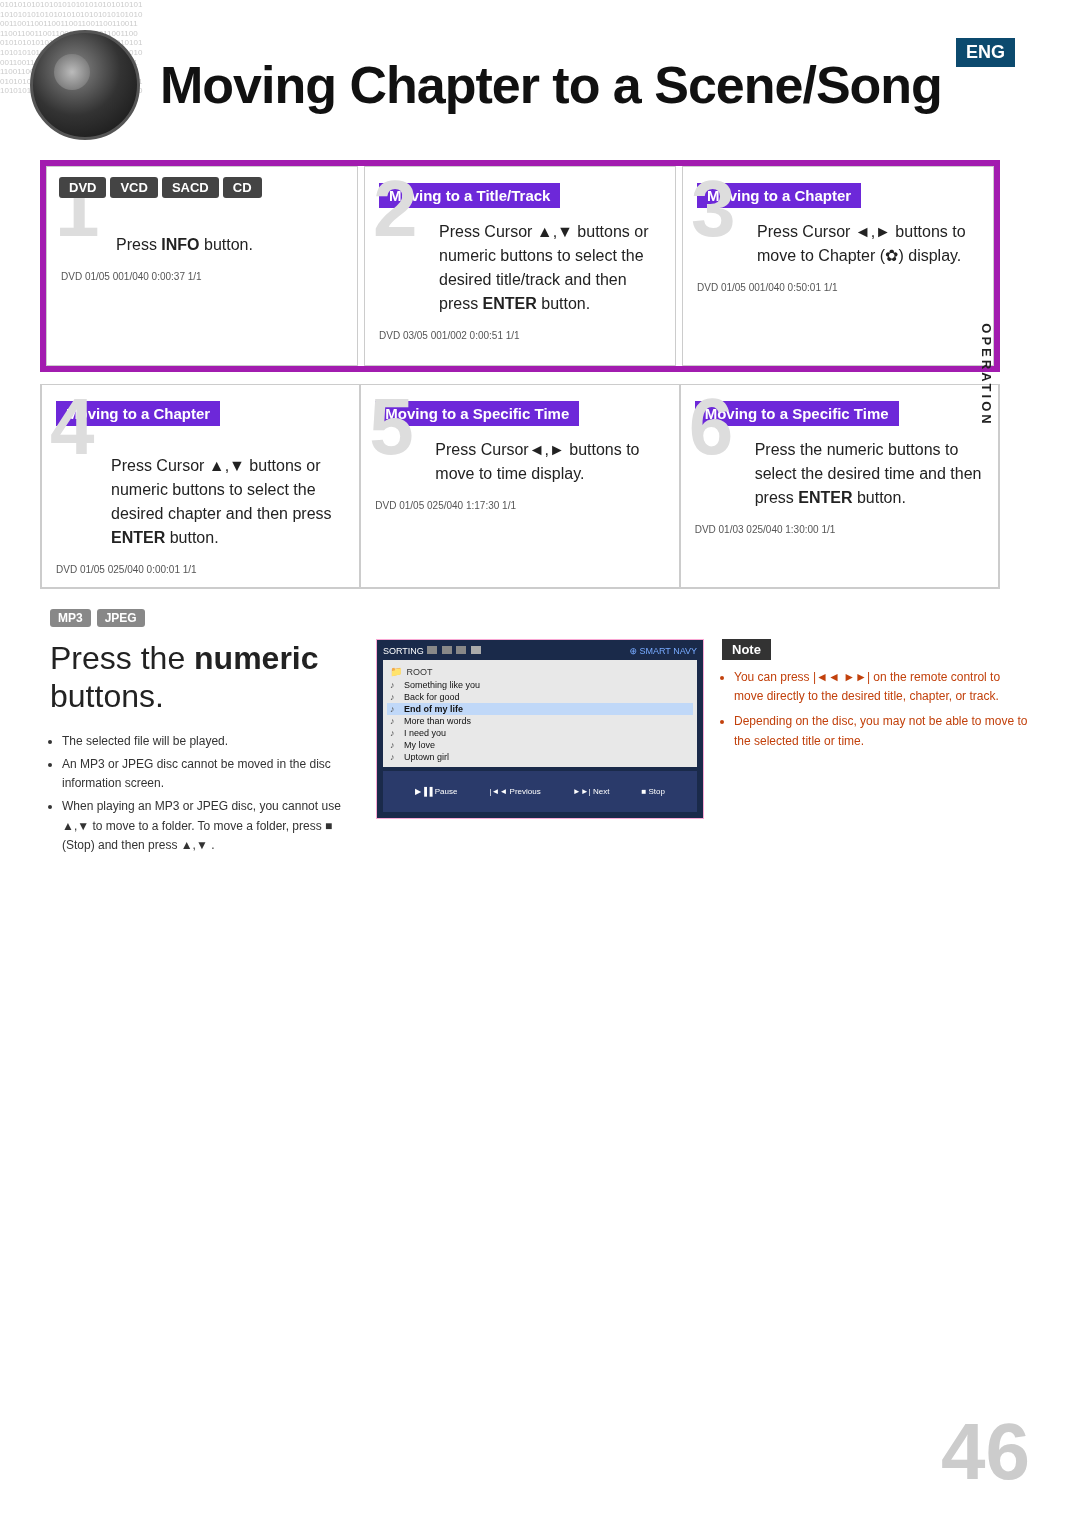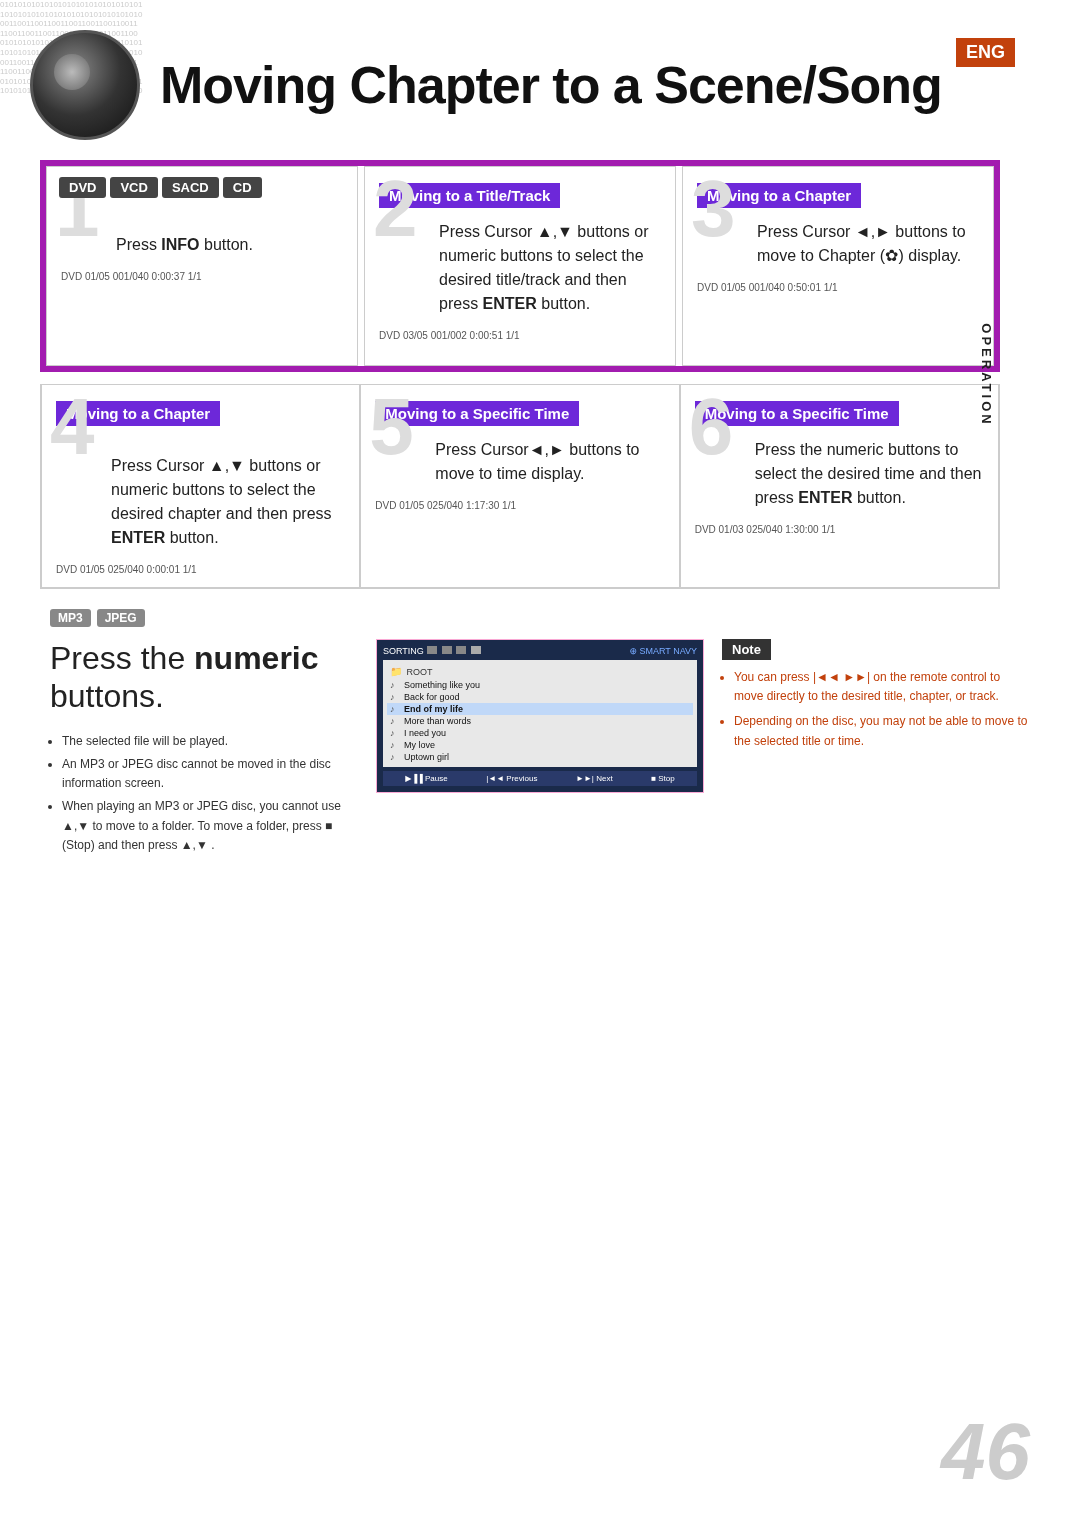--- a/index.html
+++ b/index.html
@@ -50,21 +50,21 @@
     }
     .header-title {
       font-size: 52px;
       font-weight: 900;
       color: #111;
       margin-left: 20px;
       z-index: 1;
       letter-spacing: -1px;
     }
     .eng-badge {
-      background: #c2410c;
+      background: #0c4a6e;
       color: #fff;
       font-size: 18px;
       font-weight: bold;
       padding: 4px 10px;
       margin-left: 14px;
       align-self: flex-start;
       margin-top: 8px;
     }
 
     
@@ -267,21 +267,21 @@
       align-items: center;
       gap: 4px;
     }
     .folder-icon {
       font-size: 10px;
     }
     .screen-footer {
       display: flex;
       justify-content: space-around;
       background: #2a3a6a;
-      padding: 3px;
+      padding: 16px;
       margin-top: 4px;
     }
     .screen-footer-btn {
       color: #fff;
       font-size: 8px;
     }
 
     
     .note-section {
       padding: 0 10px;
@@ -307,21 +307,20 @@
     }
 
     
     .page-number {
       position: absolute;
       bottom: 30px;
       right: 50px;
       font-size: 80px;
       font-weight: 900;
       color: #ccc;
-      font-style: italic;
     }
   </style>
 </head>
 <body>
 
 <div class="header">
   <div class="binary-bg">
     01010101010101010101010101010101<br>
     10101010101010101010101010101010<br>
     00110011001100110011001100110011<br>

